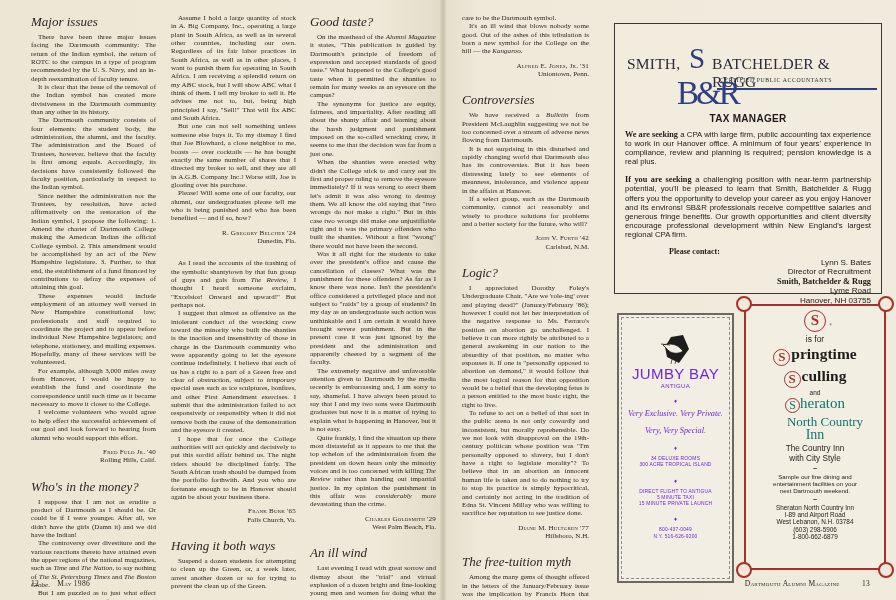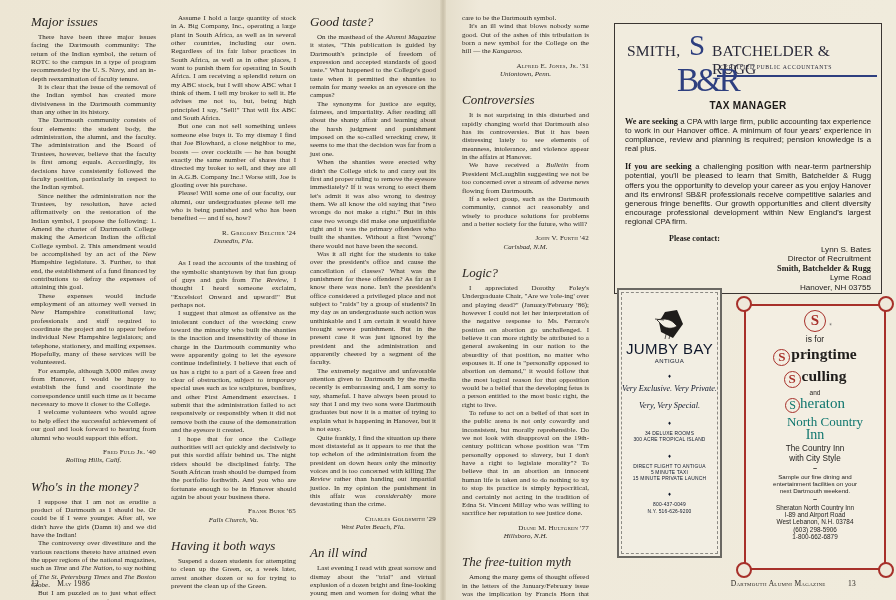--- a/index.html
+++ b/index.html
@@ -8,53 +8,53 @@
   .spread { position: absolute; inset: 0; display: flex; }
   .page-left { position: absolute; left: 0; top: 0; width: 443px; height: 600px; background: linear-gradient(to right, #ede6d4 0%, #efe9d9 85%, #e2dbc8 100%); }
   .page-right { position: absolute; left: 443px; top: 0; width: 453px; height: 600px; background: linear-gradient(to right, #e4ddca 0%, #efe9da 8%, #f0ebdc 100%); }
   .gutter { position: absolute; left: 440px; top: 0; width: 6px; height: 600px; background: linear-gradient(to right, #ddd5c0, #c9c0aa, #ddd5c0); }
 
   .col { position: absolute; top: 14px; font-size: 7.05px; line-height: 8.35px; text-align: justify; hyphens: auto; }
   .col p { text-indent: 7px; margin-bottom: 0; }
   .col h2 { font-family: "Liberation Serif", serif; font-style: italic; font-weight: normal; font-size: 13px; line-height: 15px; margin: 0 0 4px 0; color: #2a2622; text-align: left; }
   .col .sig { text-align: right; margin-top: 6px; margin-bottom: 14px; }
   .col .sig .name { font-variant: small-caps; letter-spacing: 0.2px; display: block; }
-  .col .sig .place { font-style: italic; display: block; text-align: center; }
+  .col .sig .place { display: block; }
   .col i { font-style: italic; }
 
   .c1 { left: 31px; width: 125px; }
   .c2 { left: 171px; width: 125px; }
   .c3 { left: 310px; width: 126px; }
   .c4 { left: 462px; width: 127px; }
 
   .folio { position: absolute; top: 579px; font-size: 7.5px; letter-spacing: 0.3px; }
   .folio-left { left: 31px; }
   .folio-left .num { margin-right: 16px; }
   .folio-left .month { font-variant: small-caps; text-align: center; }
-  .folio-right { right: 40px; }
+  .folio-right { right: 26px; }
   .folio-right .mag { font-variant: small-caps; margin-right: 20px; }
 
   
-  .ad-sbr { position: absolute; left: 614px; top: 23px; width: 268px; height: 271px; border: 1.2px solid #3b3632; background: #f1ecde; padding: 8px 10px; font-family: "Liberation Sans", sans-serif; color: #1d1a18; }
+  .ad-sbr { position: absolute; left: 614px; top: 23px; width: 268px; height: 271px; border: 1.2px solid #3b3632; background: #f1ecde; padding: 21px 10px; font-family: "Liberation Sans", sans-serif; color: #1d1a18; }
   .sbr-logo { position: relative; height: 56px; }
   .sbr-smith { position: absolute; left: 2px; top: 10px; font-family: "Liberation Serif", serif; font-size: 15.5px; letter-spacing: 0.2px; color: #2b2b3a; }
   .sbr-batch { position: absolute; left: 87px; top: 10px; font-family: "Liberation Serif", serif; font-size: 15.5px; letter-spacing: 0.1px; color: #2b2b3a; }
   .sbr-bigS { position: absolute; left: 64px; top: -3px; font-family: "Liberation Serif", serif; font-size: 29px; color: #2e3f7f; }
   .sbr-BR { position: absolute; left: 52px; top: 30px; font-family: "Liberation Serif", serif; font-size: 33px; color: #2e3f7f; letter-spacing: -3px; }
   .sbr-cpa { position: absolute; left: 95px; top: 32px; font-family: "Liberation Serif", serif; font-size: 5.8px; letter-spacing: 0.6px; color: #2b2b3a; }
   .sbr-line { position: absolute; left: 92px; top: 43px; width: 160px; height: 1.5px; background: #2e3f7f; }
   .sbr-title { text-align: center; font-weight: bold; font-size: 10px; letter-spacing: 0.3px; margin-top: 12px; margin-bottom: 6px; }
   .sbr-body { font-size: 7.8px; line-height: 9.1px; text-align: justify; margin-bottom: 9px; }
   .sbr-body b { font-family: "Liberation Serif", serif; font-weight: bold; font-size: 8.2px; }
   .sbr-contact-label { font-family: "Liberation Serif", serif; font-weight: bold; font-size: 8px; margin-left: 44px; margin-bottom: 2px; margin-top: -1px; }
   .sbr-contact { text-align: right; font-size: 8.1px; line-height: 9.4px; }
   .sbr-contact .firm { font-family: "Liberation Serif", serif; font-weight: bold; font-size: 8.3px; }
 
   
-  .ad-jumby { position: absolute; left: 617px; top: 288px; width: 105px; height: 270px; border: 2px solid #6a6862; background: #f2eee3; text-align: center; color: #0f172a; font-family: "Liberation Sans", sans-serif; }
+  .ad-jumby { position: absolute; left: 617px; top: 313px; width: 117px; height: 270px; border: 2px solid #6a6862; background: #f2eee3; text-align: center; color: #6d28d9; font-family: "Liberation Sans", sans-serif; }
   .ad-jumby::before { content: ""; position: absolute; inset: 2px; border: 1px dashed #8c8a84; pointer-events: none; }
   .jb-bird { position: relative; margin: 20px auto 0 auto; width: 34px; height: 30px; }
   .jb-title { font-family: "Liberation Sans", sans-serif; font-size: 15px; letter-spacing: 0.4px; margin-top: 1px; line-height: 16px; }
   .jb-sub { font-size: 6px; letter-spacing: 0.4px; margin-top: 1px; }
   .jb-diamond { font-size: 6px; margin: 9px 0 5px 0; line-height: 6px; }
   .jb-script { font-family: "Liberation Serif", serif; font-style: italic; font-size: 8.2px; line-height: 10px; }
   .jb-script2 { margin-top: 7px; }
   .jb-small { font-size: 4.9px; line-height: 6.3px; letter-spacing: 0.2px; }
 
   
@@ -143,22 +143,22 @@
   </div>
 
   <div class="col c4">
     <p style="text-indent:0">care to be the Dartmouth symbol.</p>
     <p><span>It's an ill wind that blows nobody some good. Out of the ashes of this tribulation is born a new symbol for the College on the hill — the </span><i>Kangaroo</i><span>.</span></p>
     <div class="sig">
       <span class="name">Alfred E. Jones, Jr. '31</span>
       <span class="place">Uniontown, Penn.</span>
     </div>
     <h2>Controversies</h2>
+    <p><span>We have received a </span><i>Bulletin</i><span> from President McLaughlin suggesting we not be too concerned over a stream of adverse news flowing from Dartmouth.</span></p>
     <p>It is not surprising in this disturbed and rapidly changing world that Dartmouth also has its controversies. But it has been distressing lately to see elements of meanness, intolerance, and violence appear in the affairs at Hanover.</p>
-    <p><span>We have received a </span><i>Bulletin</i><span> from President McLaughlin suggesting we not be too concerned over a stream of adverse news flowing from Dartmouth.</span></p>
     <p>If a select group, such as the Dartmouth community, cannot act reasonably and wisely to produce solutions for problems and a better society for the future, who will?</p>
     <div class="sig">
       <span class="name">John V. Furth '42</span>
       <span class="place">Carlsbad, N.M.</span>
     </div>
     <h2>Logic?</h2>
     <p>I appreciated Dorothy Foley's Undergraduate Chair, "Are we 'role-ing' over and playing dead?" (January/February '86); however I could not let her interpretation of the negative response to Ms. Ferraro's position on abortion go unchallenged. I believe it can more rightly be attributed to a general awakening in our nation to the absurdity of that position, no matter who espouses it. If one is "personally opposed to abortion on demand," it would follow that the most logical reason for that opposition would be a belief that the developing fetus is a person entitled to the most basic right, the right to live.</p>
     <p>To refuse to act on a belief of that sort in the public arena is not only cowardly and inconsistent, but morally reprehensible. Do we not look with disapproval on the 19th-century politican whose position was "I'm personally opposed to slavery, but I don't have a right to legislate morality"? To believe that in an abortion an innocent human life is taken and to do nothing to try to stop its practice is simply hypocritical, and certainly not acting in the tradition of Edna St. Vincent Millay who was willing to sacrifice her reputation to see justice done.</p>
     <div class="sig">
       <span class="name">Diane M. Hultgren '77</span>

